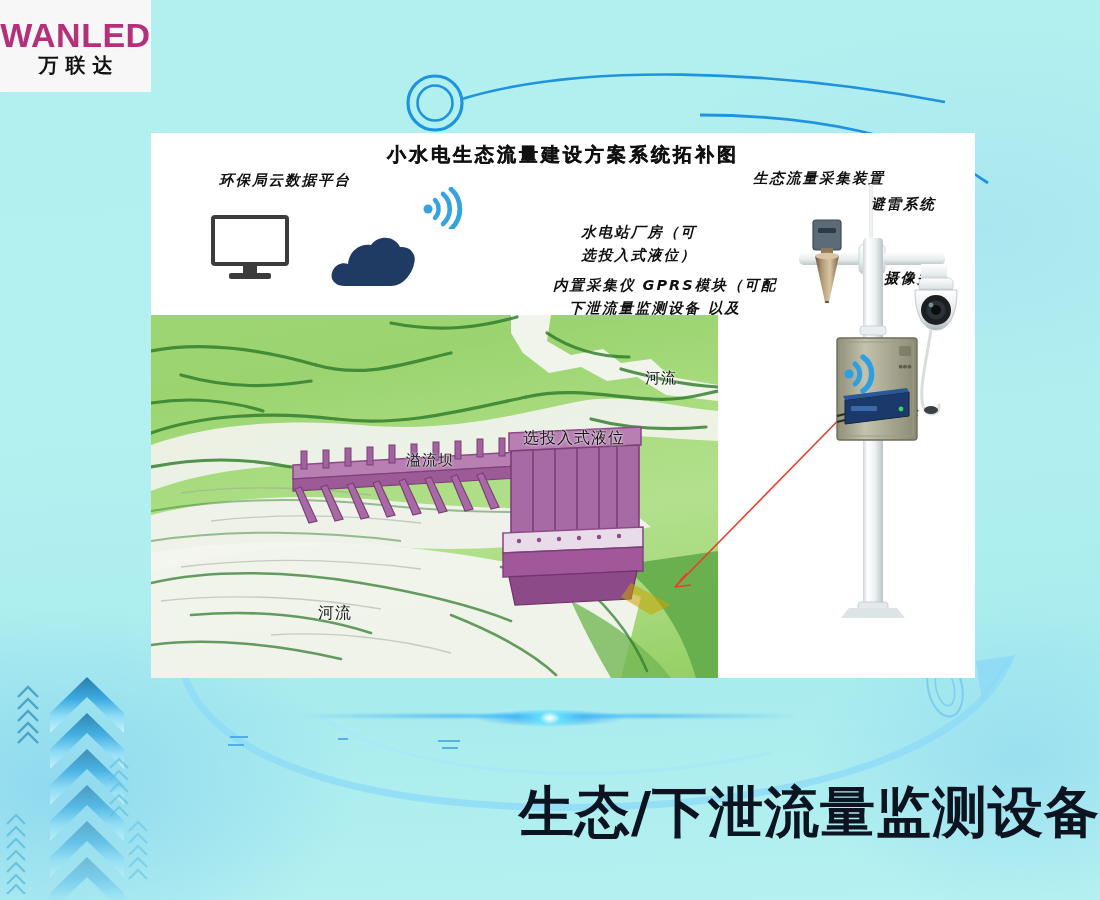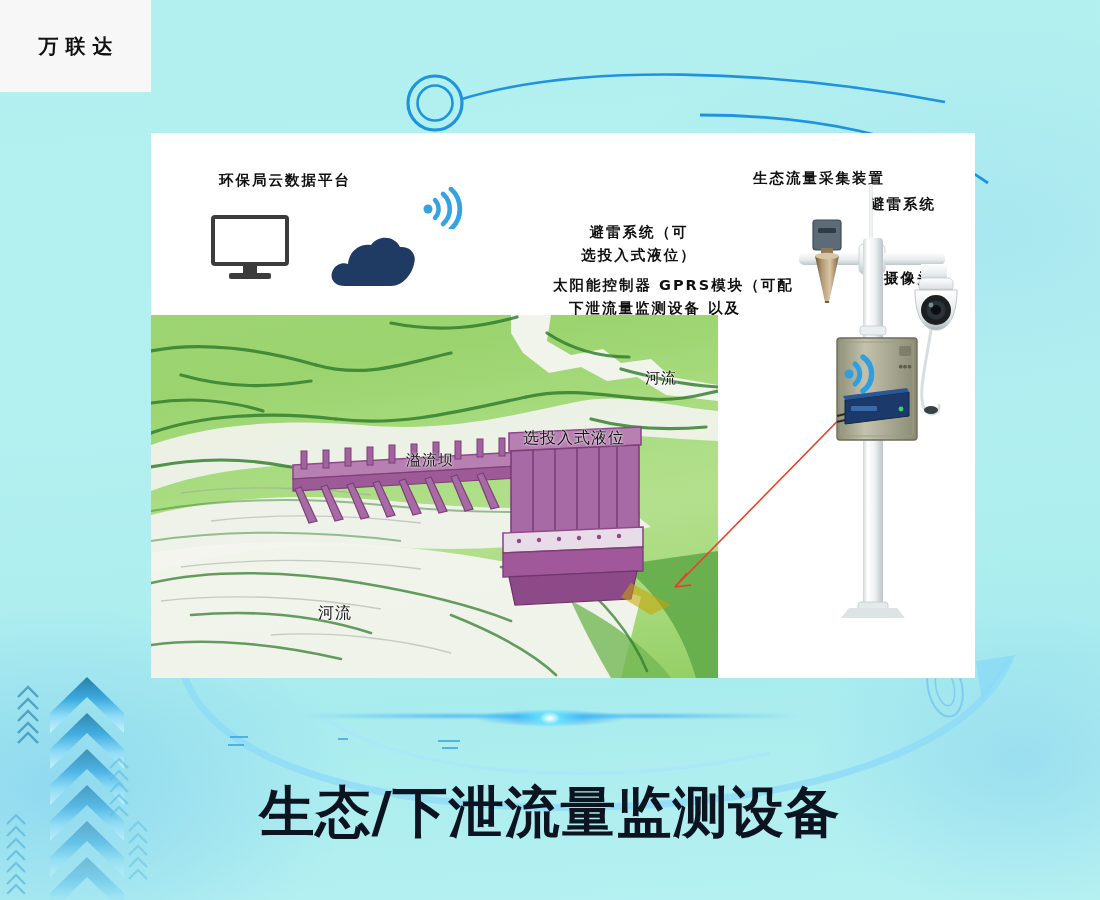--- a/index.html
+++ b/index.html
@@ -79,21 +79,21 @@
 
   
   .lbl {
     position:absolute;
     font-family:"DejaVu Sans", sans-serif;
     color:#101010;
     letter-spacing:2px;
     white-space:nowrap;
   }
   .lbl.med { font-size:14.5px; }
-  .lbl.bold { font-weight:bold; }
+  .lbl.bold { font-weight:bold;font-style:italic; }
   .lbl.ctr { text-align:center; }
 
   .lbl-on-map {
     position:absolute;
     font-family:"DejaVu Sans", sans-serif;
     font-weight:normal;
     color:#141414;
     letter-spacing:1px;
     white-space:nowrap;
     text-shadow:0 0 2px rgba(255,255,255,.9), 0 0 3px rgba(255,255,255,.7);
@@ -101,21 +101,21 @@
 
   
   .pole-wrap { position:absolute; left:620px; top:45px; width:200px; height:440px; }
 
   
   .red-line { position:absolute; pointer-events:none; }
 
   
   .headline {
     position:absolute; left:0; top:785px; width:100%;
-    text-align:center;
+    text-align:right;
     font-family:"DejaVu Sans", sans-serif;
     font-weight:bold;
     font-size:55px;
     letter-spacing:1px;
     color:#0b1420;
     line-height:1;
   }
 </style>
 </head>
 <body>
@@ -200,25 +200,27 @@
   <g fill="none" stroke="#63c3e4" stroke-width="2.2" opacity=".55">
     <path d="M2 11 L11 2 L20 11"></path>
       <path d="M2 23 L11 14 L20 23"></path>
     <path d="M2 35 L11 26 L20 35"></path>
       <path d="M2 47 L11 38 L20 47"></path>
     <path d="M2 59 L11 50 L20 59"></path>
   </g>
 </svg>
 
 <div class="logo-box">
+  <div class="logo-en">WANLED</div>
   <div class="logo-cn">万联达</div>
 </div>
 
 <div class="panel">
 
+  <div class="panel-title">小水电生态流量建设方案系统拓补图</div>
 
   <div class="lbl med bold" style="left:68px; top:38px;">环保局云数据平台</div>
 
   <svg class="monitor" viewBox="0 0 78 66">
     <rect x="2" y="2" width="74" height="47" rx="2" fill="#ffffff" stroke="#3b3b3b" stroke-width="4"></rect>
     <rect x="32" y="49" width="14" height="9" fill="#3b3b3b"></rect>
     <rect x="18" y="58" width="42" height="6" rx="2" fill="#3b3b3b"></rect>
   </svg>
 
   <svg class="cloud" viewBox="0 0 88 58">
@@ -229,24 +231,24 @@
   <svg class="wifi" viewBox="0 0 48 42">
     <circle cx="7" cy="22" r="4.5" fill="#35a3e0"></circle>
     <path d="M14 13 A 13 13 0 0 1 14 31" fill="none" stroke="#35a3e0" stroke-width="4.4" stroke-linecap="round"></path>
     <path d="M22 7 A 20 20 0 0 1 22 37" fill="none" stroke="#35a3e0" stroke-width="4.6" stroke-linecap="round"></path>
     <path d="M30 2 A 27 27 0 0 1 30 42" fill="none" stroke="#35a3e0" stroke-width="4.8" stroke-linecap="round"></path>
   </svg>
 
   <div class="lbl med bold" style="left:602px; top:36px;">生态流量采集装置</div>
   <div class="lbl med bold" style="left:719px; top:62px;">避雷系统</div>
 
-  <div class="lbl med bold ctr" style="left:398px; top:90px; width:180px;">避雷系统（可</div>
+  <div class="lbl med bold ctr" style="left:398px; top:90px; width:180px;">水电站厂房（可</div>
   <div class="lbl med bold ctr" style="left:398px; top:113px; width:180px;">选投入式液位）</div>
 
-  <div class="lbl med bold" style="left:402px; top:143px;">太阳能控制器 GPRS模块（可配</div>
+  <div class="lbl med bold" style="left:402px; top:143px;">内置采集仪 GPRS模块（可配</div>
   <div class="lbl med bold" style="left:418px; top:166px;">下泄流量监测设备 以及</div>
   <div class="lbl med bold" style="left:455px; top:189px;">太阳能控制器</div>
 
   <div class="lbl med bold" style="left:733px; top:136px;">摄像头</div>
   <div class="lbl med bold" style="left:706px; top:274px;">4M立杆</div>
 
   <div class="terrain">
 
     <svg viewBox="0 0 567 363" style="position:absolute; left:0; top:0; width:567px; height:363px;">
       <defs>

